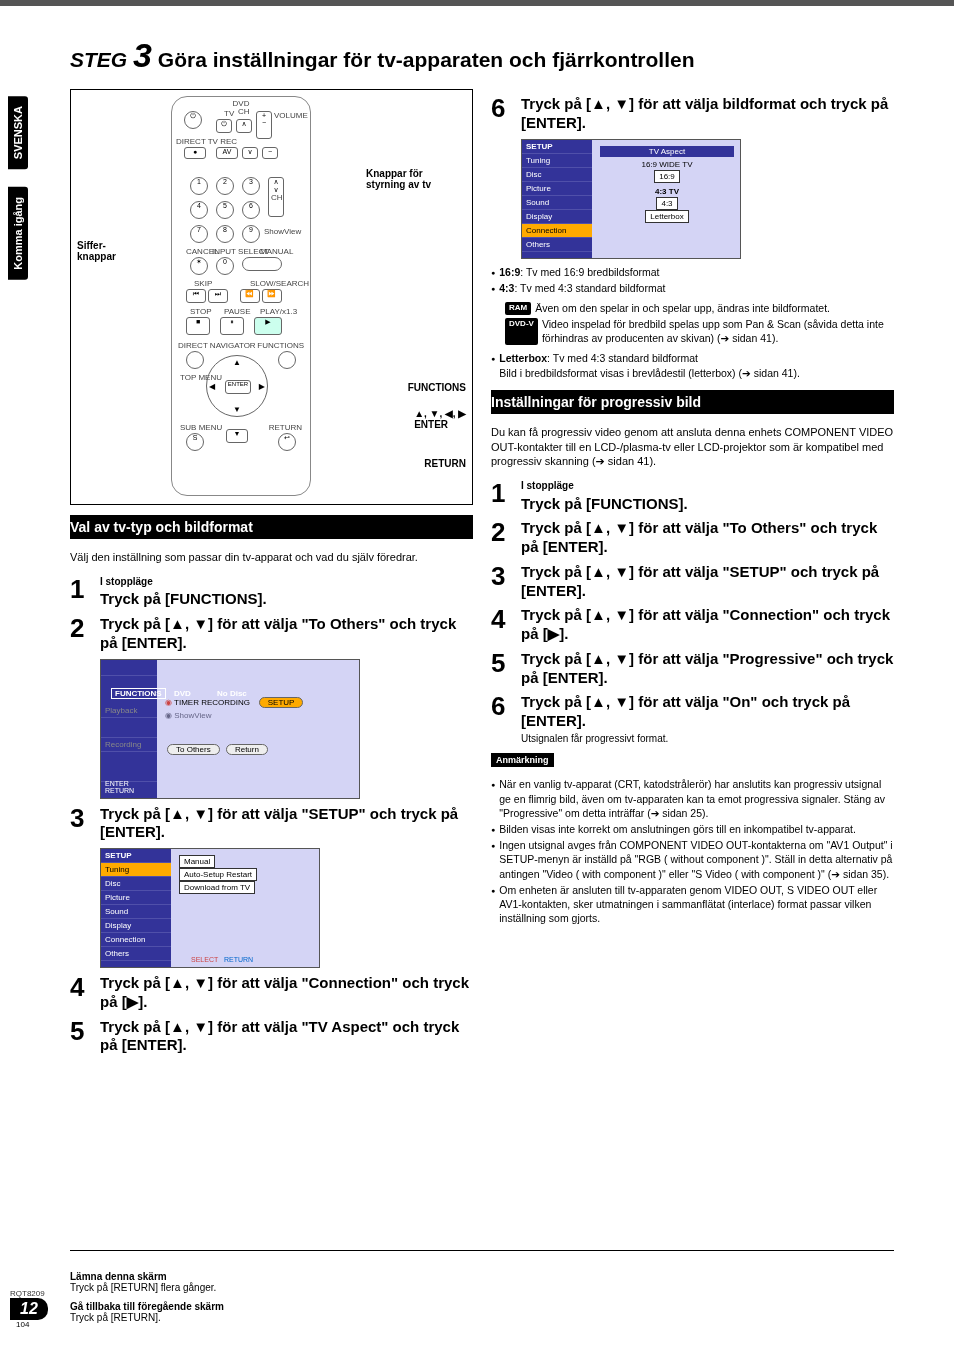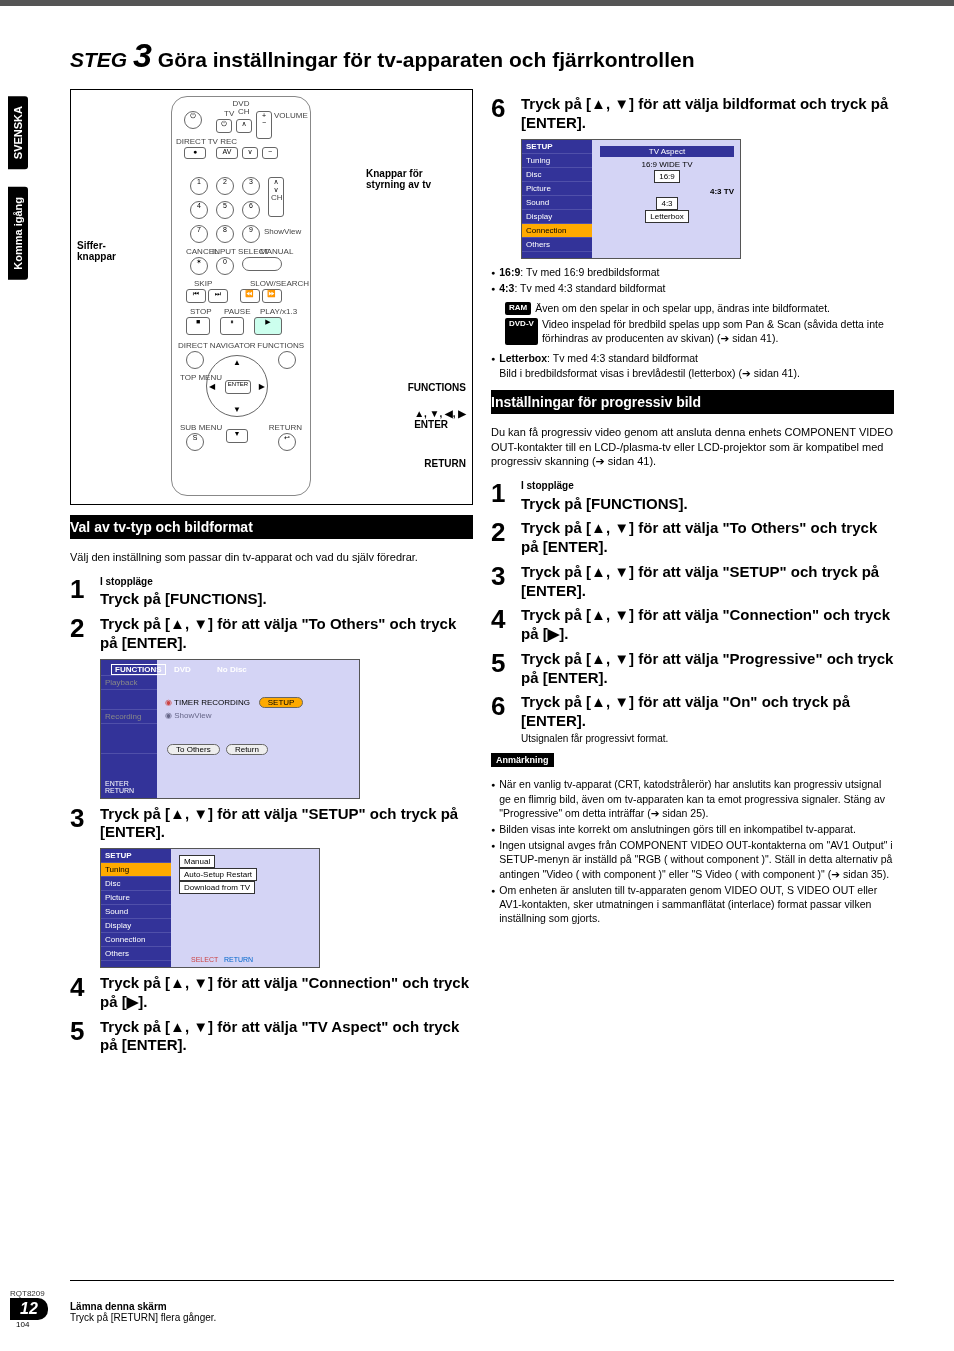--- a/index.html
+++ b/index.html
@@ -20,21 +20,21 @@
   .callout { position: absolute; font-size: 10px; font-weight: bold; text-align: left; }
   .sec-head { background: #000; color: #fff; font-weight: bold; padding: 4px 0; font-size: 14px; margin: 10px 0 8px 0; }
   .para { font-size: 11px; line-height: 1.35; }
   .steps { }
   .step { display: flex; margin: 6px 0 2px 0; }
   .sn { font-size: 26px; font-weight: bold; width: 30px; flex: none; line-height: 1; }
   .st { flex: 1; font-size: 15px; font-weight: bold; line-height: 1.25; }
   .st .small { font-size: 10px; font-weight: bold; display: block; margin-bottom: 2px; }
   .st .note { font-size: 10px; font-weight: normal; display: block; margin-top: 2px; }
   .menu-shot { border: 1px solid #555; margin: 6px 0 6px 30px; background: #d4d4f5; padding: 0; position: relative; height: 140px; overflow: hidden; }
-  .menu-topbar { background: #333399; color: #fff; font-size: 8px; font-weight: bold; padding: 2px 6px; }
+  .menu-topbar { background: #333399; color: #fff; font-size: 8px; font-weight: bold; padding: 2px 6px; margin-top: 24px; }
   .menu-sidebar { position: absolute; left: 0; top: 0; bottom: 0; width: 70px; background: #333399; color: #fff; font-size: 8px; }
   .menu-sidebar div { padding: 2px 4px; border-bottom: 1px solid #5050aa; }
   .menu-sidebar .sel { background: #ffaa00; color: #000; }
   .menu-main { margin-left: 72px; padding: 6px; font-size: 8px; }
   .menu-main .item { margin: 1px 0; }
   .menu-main .box { border: 1px solid #333; background: #fff; padding: 1px 4px; display: inline-block; }
   .menu-main .pill { background: #eee; border: 1px solid #666; border-radius: 8px; padding: 0 8px; font-size: 8px; display: inline-block; margin: 2px; }
   .menu-main .pill.sel { background: #ffaa00; }
   .bullets { margin: 6px 0; padding: 0; }
   .bullets li { list-style: none; font-size: 10.5px; line-height: 1.35; margin: 2px 0; display: flex; }
@@ -163,21 +163,21 @@
           </div>
         </div>
         <div class="step">
           <div class="sn">2</div>
             <div class="st">Tryck på [▲, ▼] för att välja "To Others" och tryck på [ENTER].</div>
         </div>
 
         <div class="menu-shot" style="width:260px;">
           <div class="menu-sidebar" style="width:56px;">
             <div style="height:16px;"></div>
-            <div style="color:#888;">Playback</div>
+            <div style="color:#888;margin-top:28px;">Playback</div>
             <div style="height:20px;"></div>
             <div style="color:#888;">Recording</div>
             <div style="height:30px;"></div>
           </div>
           <div class="menu-topbar" style="position:absolute; left:4px; top:3px; background:none;">
             <span style="border:1px solid #fff; padding:0 3px;">FUNCTIONS</span>
             <span style="margin-left:6px;">DVD</span>
             <span style="margin-left:24px;">No Disc</span>
           </div>
           <div class="menu-main" style="margin-left:58px; padding-top:34px;">
@@ -244,21 +244,21 @@
           <div>Picture</div>
           <div>Sound</div>
           <div>Display</div>
           <div class="sel">Connection</div>
           <div>Others</div>
         </div>
         <div class="menu-main" style="text-align:center;">
           <div style="background:#333399; color:#fff; padding:1px; margin-bottom:3px;">TV Aspect</div>
           <div class="item" style="font-weight:normal;">16:9 WIDE TV</div>
           <div class="box">16:9</div>
-          <div class="item" style="font-weight:bold; text-align:right; margin-top:4px;">4:3 TV</div>
+          <div class="item" style="font-weight:bold; text-align:center; margin-top:4px;">4:3 TV</div>
           <div class="box">4:3</div><br>
           <div class="box">Letterbox</div>
         </div>
       </div>
 
       <ul class="bullets">
         <li>
             <span><span class="lab">16:9</span><span>: Tv med 16:9 bredbildsformat</span></span>
           </li>
         <li>
@@ -328,20 +328,21 @@
           </li>
         <li>
             <span>Om enheten är ansluten till tv-apparaten genom VIDEO OUT, S VIDEO OUT eller AV1-kontakten, sker utmatningen i sammanflätat (interlace) format passar vilken inställning som gjorts.</span>
           </li>
       </ul>
     </div>
   </div>
 
   <div class="footer">
     <div><span class="b">Lämna denna skärm</span><br><span>Tryck på [RETURN] flera gånger.</span></div>
+    <div style="margin-top:8px;"><span class="b">Gå tillbaka till föregående skärm</span><br><span>Tryck på [RETURN].</span></div>
   </div>
 
   <div class="page-num">
     <div class="rqt">RQT8209</div>
     <span class="tab-pn">12</span>
     <div class="tiny">104</div>
   </div>
 </div>
 
 </body></html>

